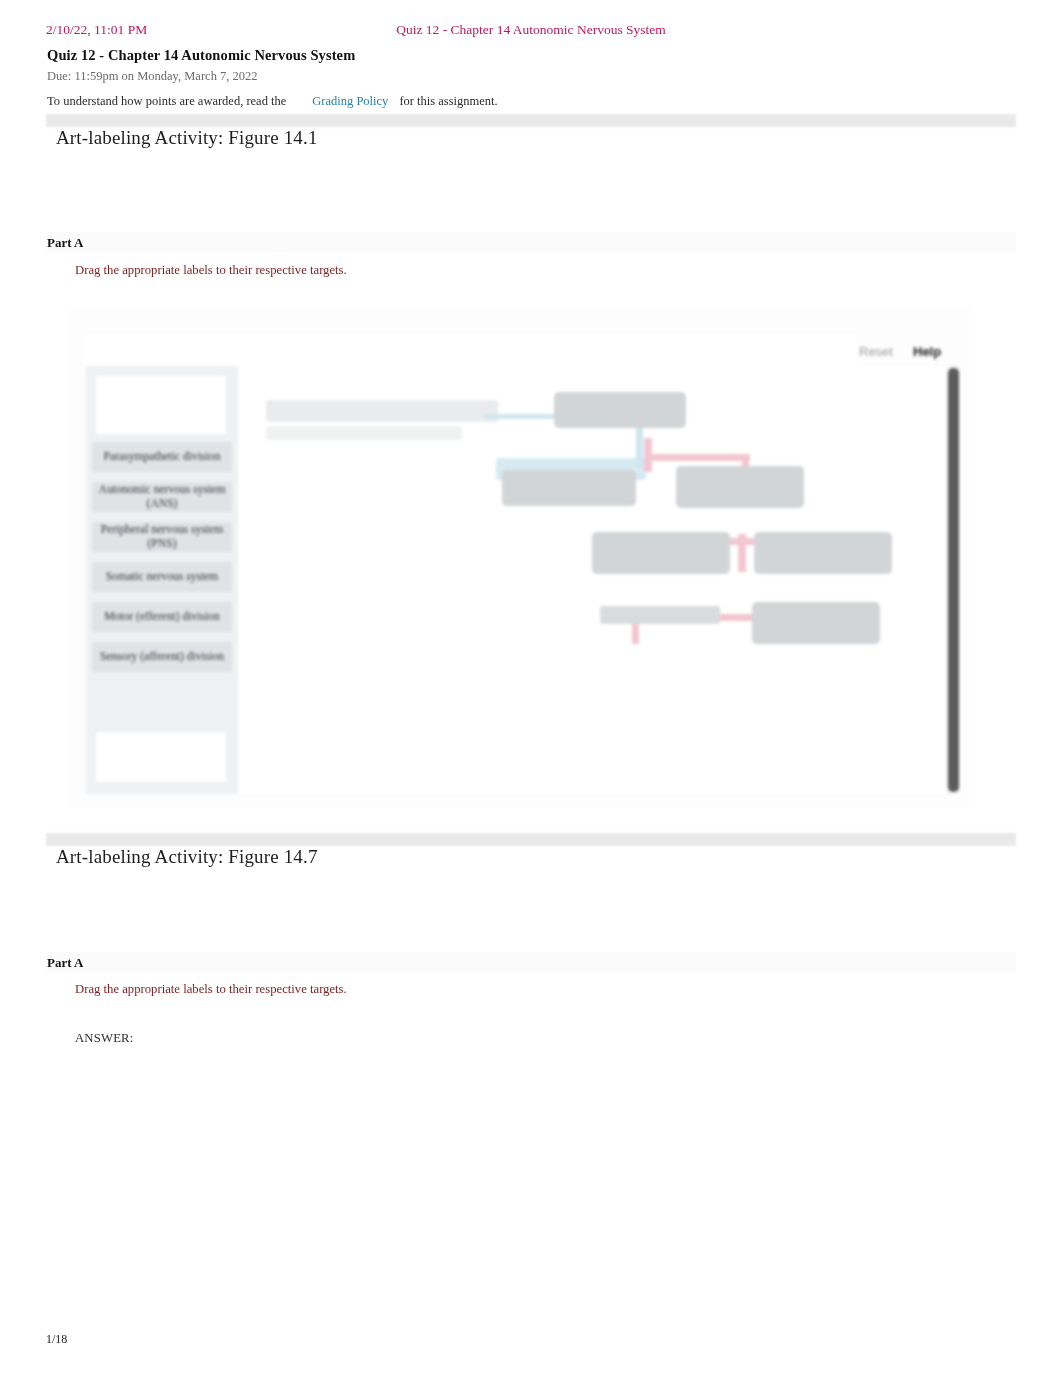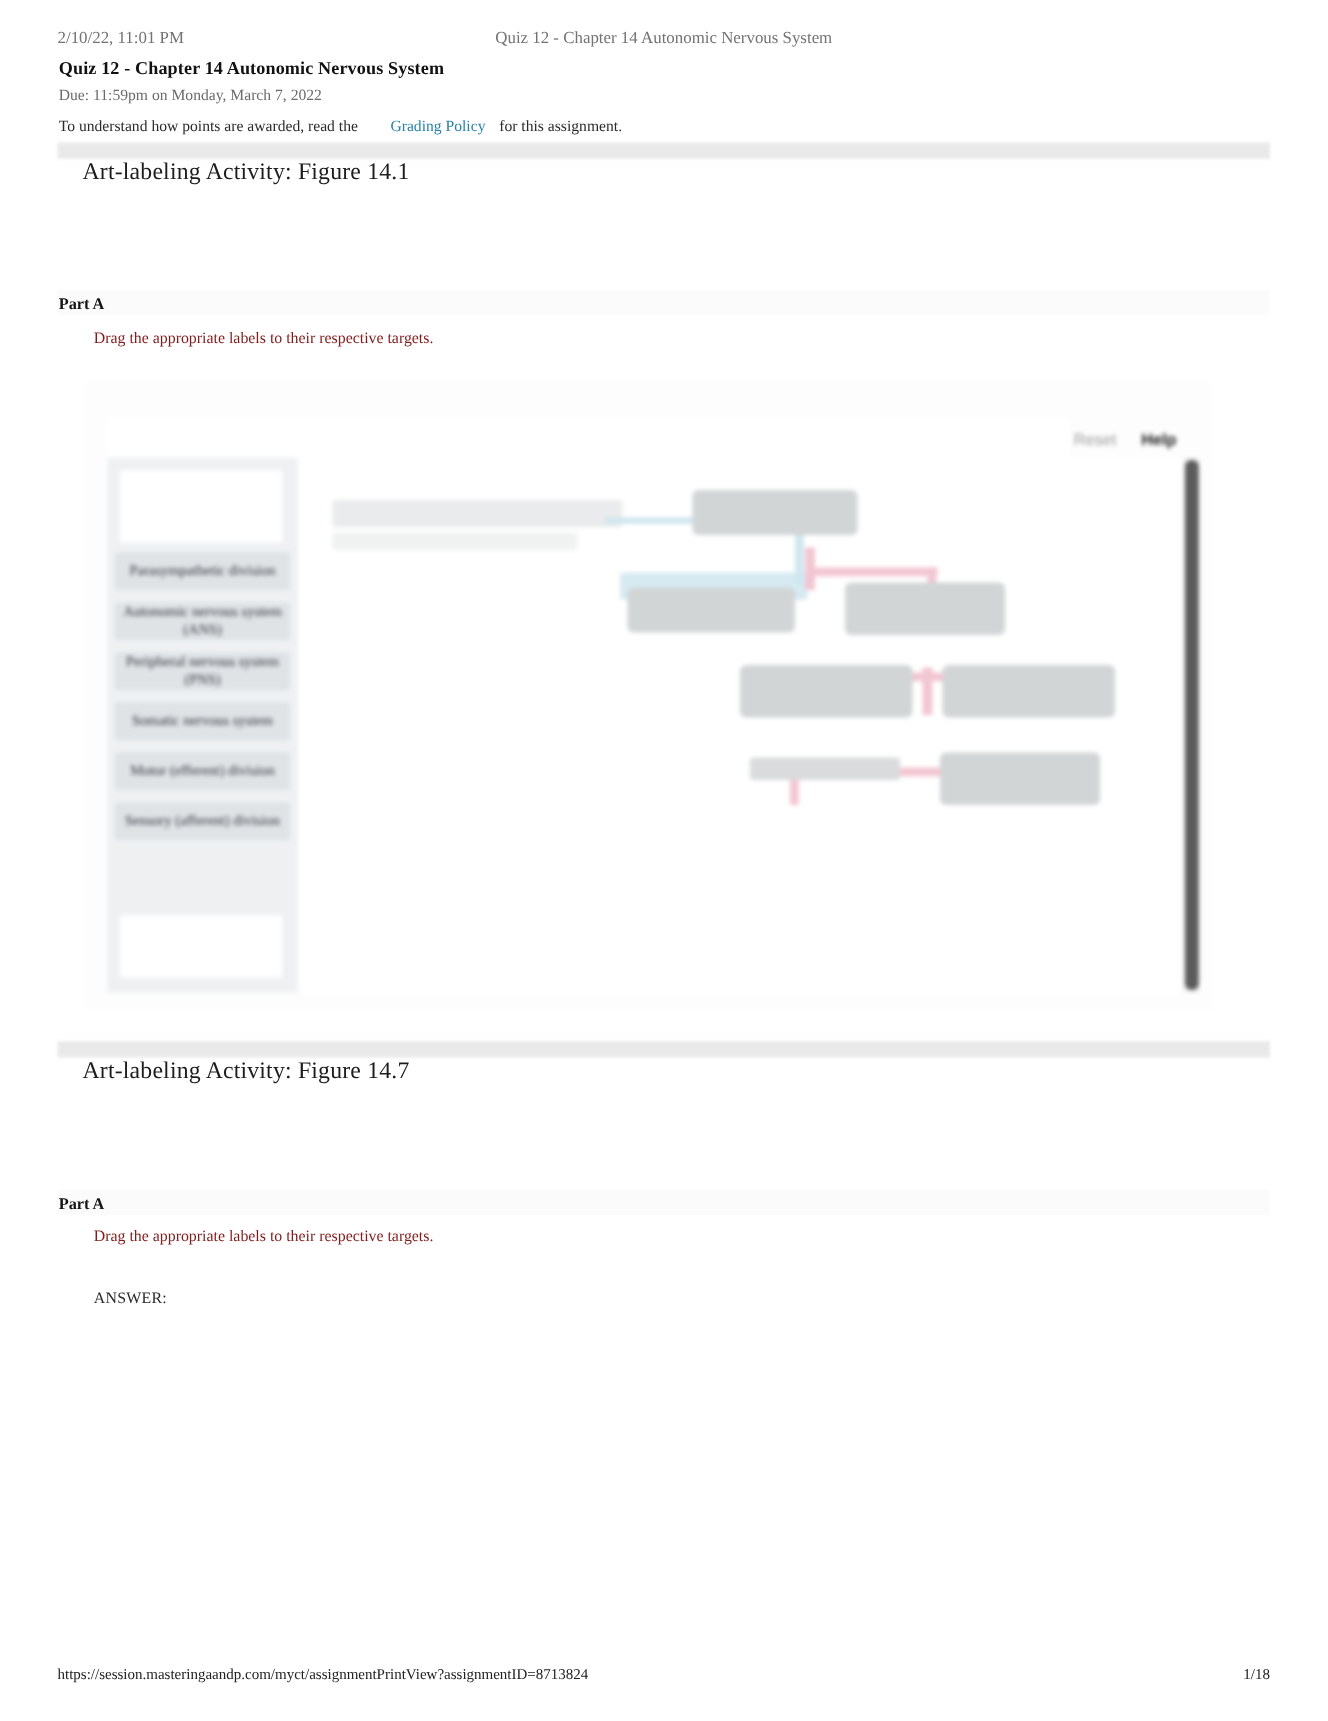--- a/index.html
+++ b/index.html
@@ -27,21 +27,21 @@
   
   .print-header {
     position: absolute;
     left: 46px;
     top: 22px;
     width: 970px;
     display: flex;
     justify-content: space-between;
     align-items: baseline;
     font-size: 13.5px;
-    color: #737373;
+    color: #be185d;
   }
   .print-header .ph-date { white-space: nowrap; }
   .print-header .ph-title {
     position: absolute;
     left: 0; right: 0;
     text-align: center;
     white-space: nowrap;
   }
 
   .doc-title {
@@ -83,21 +83,21 @@
     position: absolute;
     left: 46px;
     width: 970px;
     height: 13px;
     background: #e9e9e9;
     filter: blur(1.1px);
   }
 
   .activity-title {
     position: absolute;
-    left: 66px;
+    left: 56px;
     font-size: 19px;
     color: #1d1d1d;
     letter-spacing: .15px;
   }
 
   
   .part-band {
     position: absolute;
     left: 46px;
     width: 970px;
@@ -361,17 +361,16 @@
 
   <div class="section-band" style="top:833px;"></div>
   <div class="activity-title" style="top:846px;">Art-labeling Activity: Figure 14.7</div>
 
   <div class="part-band" style="top:952px;"></div>
   <div class="part-label" style="top:955px;">Part A</div>
   <div class="part-instruction" style="top:982px;">Drag the appropriate labels to their respective targets.</div>
   <div class="part-answer" style="top:1009px;">ANSWER:</div>
 
   <div class="footer">
-    <span class="f-url">https://session.masteringaandp.com/myct/assignmentPrintView?assignmentID=8713824</span>
     <span class="f-page">1/18</span>
   </div>
 
 </div>
 
 </body></html>

